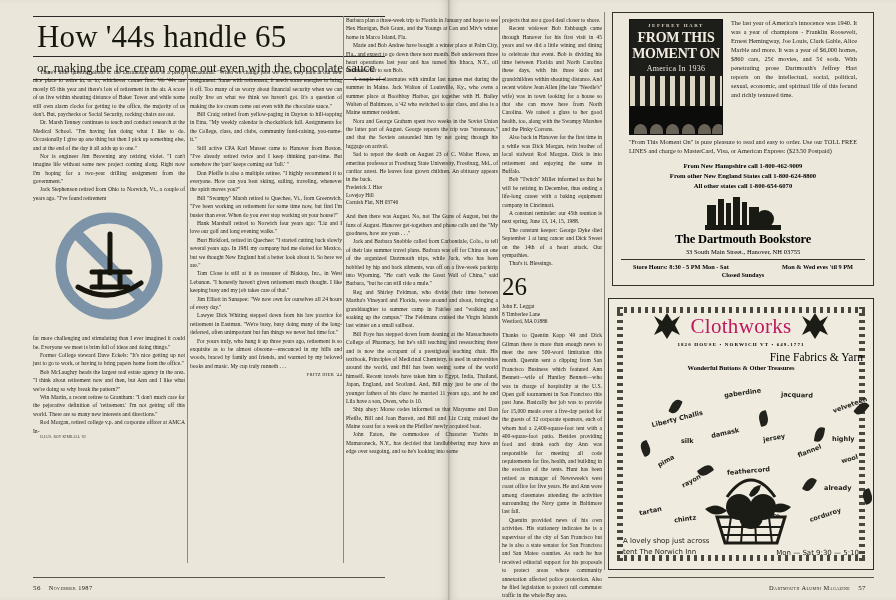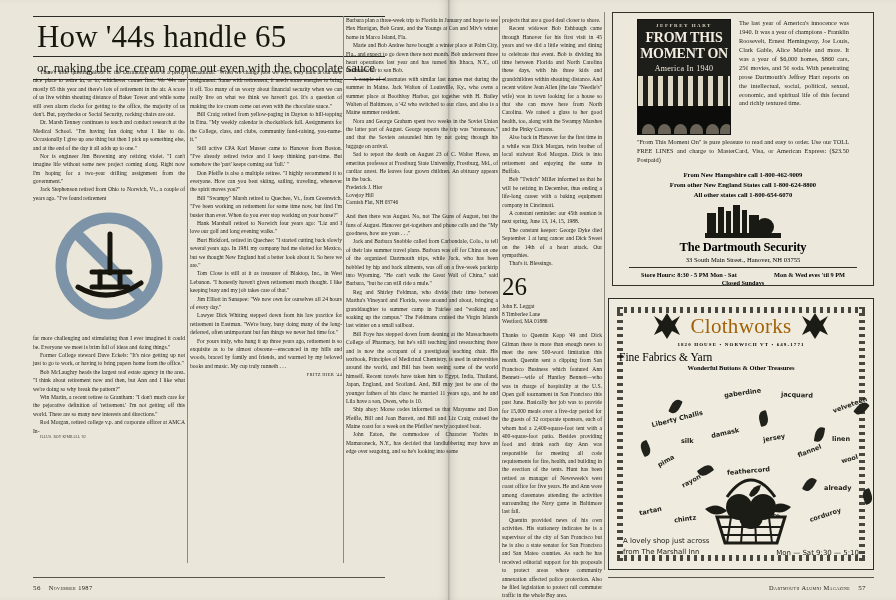--- a/index.html
+++ b/index.html
@@ -38,21 +38,21 @@
   .artcredit{font-size:3.6px;letter-spacing:.2px;color:#3a3a32;margin-top:2px;text-indent:0;
              text-transform:uppercase;}
 
   
   .classnum{font-size:25px;line-height:1;margin:6px 0 4px;color:#17170f;text-indent:0;}
   .addr{font-size:5.4px;line-height:1.45;text-indent:0;margin:0 0 5px;}
   .addr div{text-indent:0;}
 
   
   .ad-book{position:absolute;left:612px;top:12px;width:262px;height:274px;
-           border:1px solid #33332c;background:#ece8dc;box-sizing:border-box;padding:6px 24px;}
+           border:1px solid #33332c;background:#ece8dc;box-sizing:border-box;padding:6px 16px;}
   .bk-top{display:flex;gap:8px;}
   .bk-cover{width:92px;height:114px;flex:0 0 92px;background:#1d1d1a;position:relative;overflow:hidden;
             border:1px solid #111;}
   .bk-author{position:absolute;top:3px;left:0;right:0;text-align:center;color:#d8d2c0;font-size:5px;
              letter-spacing:1.5px;font-weight:700;}
   .bk-t1{position:absolute;top:11px;left:0;right:0;text-align:center;color:#f2ede0;font-size:14px;
          font-weight:700;letter-spacing:-.3px;line-height:1;}
   .bk-t2{position:absolute;top:27px;left:0;right:0;text-align:center;color:#f2ede0;font-size:14px;
          font-weight:700;letter-spacing:-.3px;line-height:1;}
   .bk-t3{position:absolute;top:44px;left:0;right:0;text-align:center;color:#efe9da;font-size:8px;
@@ -77,23 +77,23 @@
             border:1px solid #2e2e28;background:#efebdf;box-sizing:border-box;overflow:hidden;}
   .cw-border{position:absolute;inset:2px;border:6px solid transparent;
      background:
        repeating-linear-gradient(0deg,#2b2b25 0 3px,transparent 3px 7px) left/6px 100% no-repeat,
        repeating-linear-gradient(0deg,#2b2b25 0 3px,transparent 3px 7px) right/6px 100% no-repeat,
        repeating-linear-gradient(90deg,#2b2b25 0 3px,transparent 3px 7px) top/100% 6px no-repeat,
        repeating-linear-gradient(90deg,#2b2b25 0 3px,transparent 3px 7px) bottom/100% 6px no-repeat;
      opacity:.85;pointer-events:none;}
   .cw-inner{position:absolute;inset:10px;}
   .cw-head{display:flex;align-items:center;justify-content:center;gap:8px;margin-top:2px;}
-  .cw-title{font-size:21px;letter-spacing:.3px;color:#a16207;line-height:1;}
+  .cw-title{font-size:21px;letter-spacing:.3px;color:#be185d;line-height:1;}
   .cw-sub{text-align:center;font-size:5px;letter-spacing:1.1px;font-weight:700;margin-top:1px;}
-  .cw-l2{text-align:left;font-size:11.5px;margin-top:4px;}
+  .cw-l2{text-align:right;font-size:11.5px;margin-top:4px;}
   .cw-l3{text-align:center;font-size:6.5px;font-weight:700;margin-top:1px;}
   .cw-l4{text-align:center;font-size:15px;margin-top:4px;color:#12120d;}
   .cw-words{position:absolute;left:0;right:0;top:80px;height:135px;}
   .cw-words span{position:absolute;font-family:"DejaVu Sans",sans-serif;font-size:6.5px;
                  font-weight:600;color:#23231d;white-space:nowrap;}
   .cw-tag{position:absolute;left:4px;bottom:2px;font-family:"DejaVu Sans",sans-serif;font-size:7px;
           line-height:1.5;color:#1b1b15;}
   .cw-hours{position:absolute;right:4px;bottom:2px;font-family:"DejaVu Sans",sans-serif;font-size:7px;
             color:#1b1b15;}
   .leafdot{position:absolute;width:9px;height:15px;background:#22221c;border-radius:60% 10% 60% 10%;}
@@ -214,21 +214,21 @@
     <p>Quentin provided news of his own activities. His stationery indicates he is a supervisor of the city of San Francisco but he is also a state senator for San Francisco and San Mateo counties. As such he has received editorial support for his proposals to protect areas where community annexation affected police protection. Also he filed legislation to protect rail commuter traffic in the whole Bay area.</p>
     <p>Dick Gilman's retirement as president of Occidental College as of August 1, 1988, has been announced. Dick has been in charge there since 1965, so his 23-year tenure is undoubtedly the longest of any college president serving today. Among his accomplishments are the following: increasing endowment from $11 million to $130 million, national recognition for the college, reducing enrollment from 1,800 to 1,600 by reducing doctoral programs to encourage</p>
   </div>
 
   <div class="ad-book">
     <div class="bk-top">
       <div class="bk-cover">
         <div class="bk-author">JEFFREY HART</div>
         <div class="bk-t1">FROM THIS</div>
         <div class="bk-t2">MOMENT ON</div>
-        <div class="bk-t3">America In 1940</div>
+        <div class="bk-t3">America In 1936</div>
         <div class="bk-stripes"></div>
         <div class="bk-crowd">
           <span style="left:4px"></span>
             <span style="left:20px"></span>
             <span style="left:36px"></span>
           <span style="left:52px"></span>
             <span style="left:68px"></span>
             <span style="left:82px"></span>
         </div>
       </div>
@@ -245,21 +245,21 @@
         <rect x="2" y="8" width="9" height="24" fill="#1a1a14"></rect>
         <rect x="13" y="2" width="6" height="30" fill="#1a1a14"></rect>
         <rect x="21" y="6" width="5" height="26" fill="#1a1a14"></rect>
         <rect x="28" y="0" width="7" height="32" fill="#1a1a14"></rect>
         <rect x="37" y="5" width="5" height="27" fill="#1a1a14"></rect>
         <rect x="44" y="10" width="10" height="22" fill="#1a1a14"></rect>
         <rect x="0" y="28" width="76" height="5" fill="#1a1a14"></rect>
         <circle cx="60" cy="22" r="9" fill="#1a1a14"></circle>
       </svg>
     </div>
-    <div class="bk-name">The Dartmouth Security</div>
+    <div class="bk-name">The Dartmouth Bookstore</div>
     <div class="bk-addr">33 South Main Street., Hanover, NH 03755</div>
     <div class="bk-hr"></div>
     <div class="bk-hours">
       <span>Store Hours: 8:30 - 5 PM  Mon - Sat</span>
       <span>Mon &amp; Wed eves 'til 9 PM</span>
     </div>
     <div class="bk-closed">Closed Sundays</div>
   </div>
 
   <div class="ad-cloth">
@@ -279,21 +279,21 @@
       <div class="cw-l3">Wonderful Buttons &amp; Other Treasures</div>
 
       <div class="cw-words">
         <span style="left:105px;top:0px;transform:rotate(-8deg)">gaberdine</span>
         <span style="left:162px;top:2px;transform:rotate(2deg)">jacquard</span>
         <span style="left:213px;top:12px;transform:rotate(-20deg)">velveteen</span>
         <span style="left:32px;top:26px;transform:rotate(-14deg)">Liberty Challis</span>
         <span style="left:62px;top:48px;">silk</span>
         <span style="left:92px;top:40px;transform:rotate(-12deg)">damask</span>
         <span style="left:144px;top:45px;transform:rotate(-10deg)">jersey</span>
-        <span style="left:213px;top:46px;">linen</span>
+        <span style="left:213px;top:46px;">highly</span>
         <span style="left:178px;top:58px;transform:rotate(-22deg)">flannel</span>
         <span style="left:222px;top:66px;transform:rotate(-16deg)">wool</span>
         <span style="left:38px;top:68px;transform:rotate(-30deg)">pima</span>
         <span style="left:108px;top:78px;transform:rotate(-5deg)">feathercord</span>
         <span style="left:62px;top:88px;transform:rotate(-28deg)">rayon</span>
         <span style="left:205px;top:95px;">already</span>
         <span style="left:112px;top:108px;transform:rotate(-10deg)">twill</span>
         <span style="left:20px;top:118px;transform:rotate(-12deg)">tartan</span>
         <span style="left:55px;top:126px;transform:rotate(-8deg)">chintz</span>
         <span style="left:140px;top:122px;transform:rotate(6deg)">moire</span>
@@ -323,21 +323,21 @@
             <line x1="52" y1="50" x2="50" y2="76"></line>
           <line x1="64" y1="50" x2="65" y2="76"></line>
             <line x1="78" y1="50" x2="81" y2="76"></line>
         </g>
         <path d="M14 42 q12 -8 22 2 q-12 8 -22 -2z" fill="#1c1c16"></path>
         <path d="M100 40 q-12 -8 -22 2 q12 8 22 -2z" fill="#1c1c16"></path>
       </svg>
 
       <div class="cw-tag">
         <div>A lovely shop just across</div>
-        <div>from The Marshall  Inn</div>
+        <div>tent The Norwich  Inn</div>
       </div>
       <div class="cw-hours">Mon — Sat  9:30 — 5:10</div>
     </div>
   </div>
 
   <div class="footrule" style="left:33px;right:null;width:352px;bottom:22px;"></div>
   <div class="footrule" style="left:608px;width:266px;bottom:22px;"></div>
 
   <div class="foot foot-l">
     <span class="pg">56</span>

